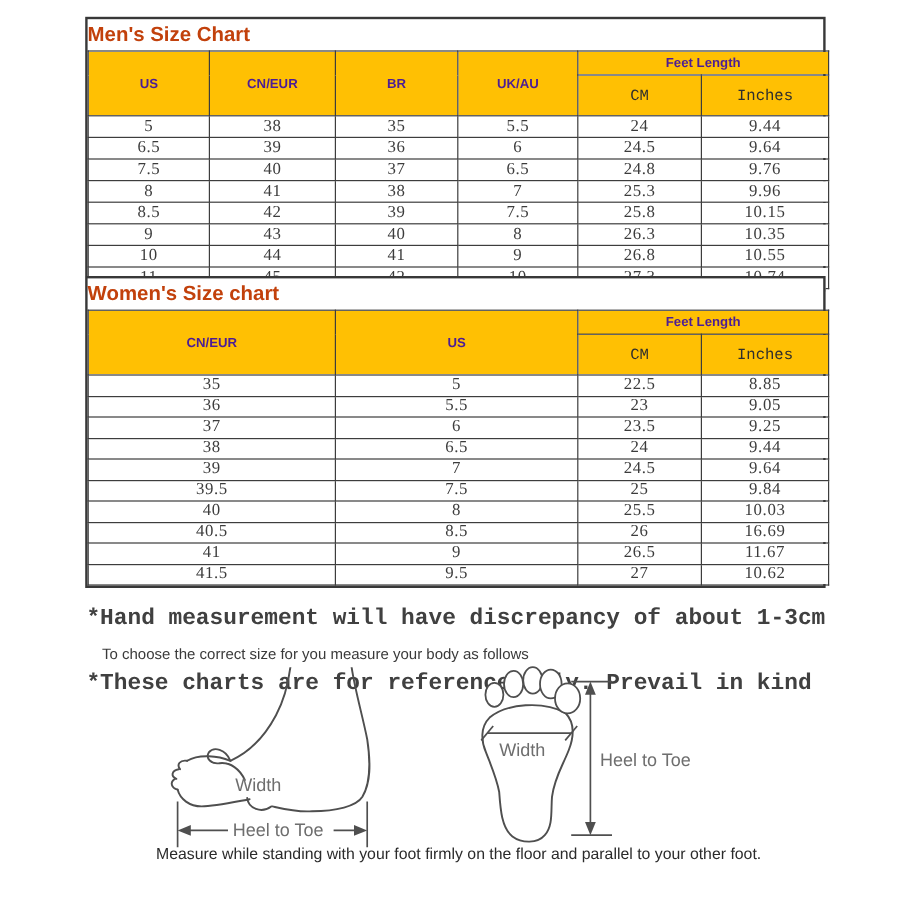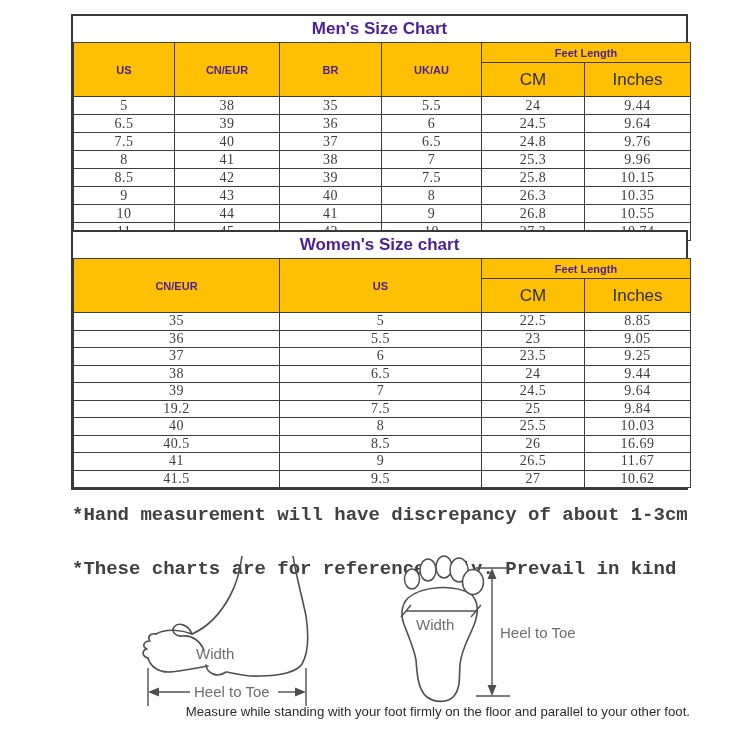--- a/index.html
+++ b/index.html
@@ -8,34 +8,34 @@
     position:relative; width:750px; height:750px; background:#ffffff;
     font-family:"Liberation Sans", sans-serif; overflow:hidden;
   }
   .table-wrap {
     position:absolute; left:71px; width:617px;
     border:2px solid #383838; background:#fff;
   }
   .table-wrap.men { top:14px; }
   .table-wrap.women { top:230px; }
   .table-title {
-    height:26px; line-height:26px; text-align:center;
-    font-size:17px; font-weight:bold; color:#4c1d95;
+    height:26px; line-height:26px; text-align:left;
+    font-size:17px; font-weight:bold; color:#c2410c;
   }
   table.size-table { border-collapse:collapse; width:100%; table-layout:fixed; }
   table.size-table th, table.size-table td {
     border:1px solid #3d3d3d; text-align:center; vertical-align:middle;
     padding:0; overflow:hidden;
   }
   table.size-table thead th {
     background:#FFC003; color:#4c1d95;
     font-size:11px; font-weight:bold; height:20px;
   }
   table.size-table thead tr.subrow th {
-    font-weight:normal; font-size:17px; height:34px; color:#2e2e2e;
+    font-weight:normal; font-size:13px; height:34px; color:#2e2e2e;font-family:Liberation Mono, monospace;
   }
   table.size-table tbody td {
     font-family:"Liberation Serif", serif; font-size:14px; color:#3c3c3c;
     height:18px; letter-spacing:0.5px; background:#fff;
   }
   .women table.size-table tbody td { height:17.5px; }
   .notes {
     position:absolute; left:72px; top:470px;
     font-family:"Liberation Mono", monospace; font-weight:bold;
     font-size:19px; color:#404040; line-height:18px; white-space:pre;
@@ -48,21 +48,21 @@
     position:absolute; left:85px; top:538px;
     font-size:12.5px; color:#3a3a3a;
   }
   .diagram { position:absolute; }
   .diagram.left-foot { left:130px; top:556px; }
   .diagram.right-foot { left:388px; top:552px; }
   .diagram svg text {
     font-family:"Liberation Sans", sans-serif; font-size:15px; fill:#6e6e6e;
   }
   .caption {
-    position:absolute; left:130px; top:704px; width:560px; text-align:right;
+    position:absolute; left:130px; top:704px; width:560px; text-align:left;
     font-size:13.2px; color:#2b2b2b;
   }
 </style>
 </head>
 <body>
 
 <div class="page">
 
   <section class="table-wrap men">
     <div class="table-title">Men's Size Chart</div>
@@ -202,21 +202,21 @@
             <td>24</td>
             <td>9.44</td>
           </tr>
           <tr>
             <td>39</td>
             <td>7</td>
             <td>24.5</td>
             <td>9.64</td>
           </tr>
           <tr>
-            <td>19.2</td>
+            <td>39.5</td>
             <td>7.5</td>
             <td>25</td>
             <td>9.84</td>
           </tr>
           <tr>
             <td>40</td>
             <td>8</td>
             <td>25.5</td>
             <td>10.03</td>
           </tr>
@@ -240,20 +240,21 @@
           </tr>
         </tbody>
     </table>
   </section>
 
   <div class="notes">
     <div>*Hand measurement will have discrepancy of about 1-3cm</div>
     <div>*These charts are for reference only. Prevail in kind</div>
   </div>
 
+  <div class="how-sub">To choose the correct size for you measure your body as follows</div>
 
   <div class="diagram left-foot">
     <svg width="250" height="162" viewBox="0 0 250 162">
       <g fill="none" stroke="#4f4f4f" stroke-width="1.6" stroke-linecap="round">
 
         <path d="M163,0 C166,20 172,40 176,60 C179,80 179,96 172,108 C167,116 150,120 130,120 C118,121 106,118 97,116"></path>
 
         <path d="M76,109 C77,118 88,122 96,116"></path>
 
         <path d="M78,110 C62,113 48,116 38,116 C28,116 20,110 18,102"></path>

